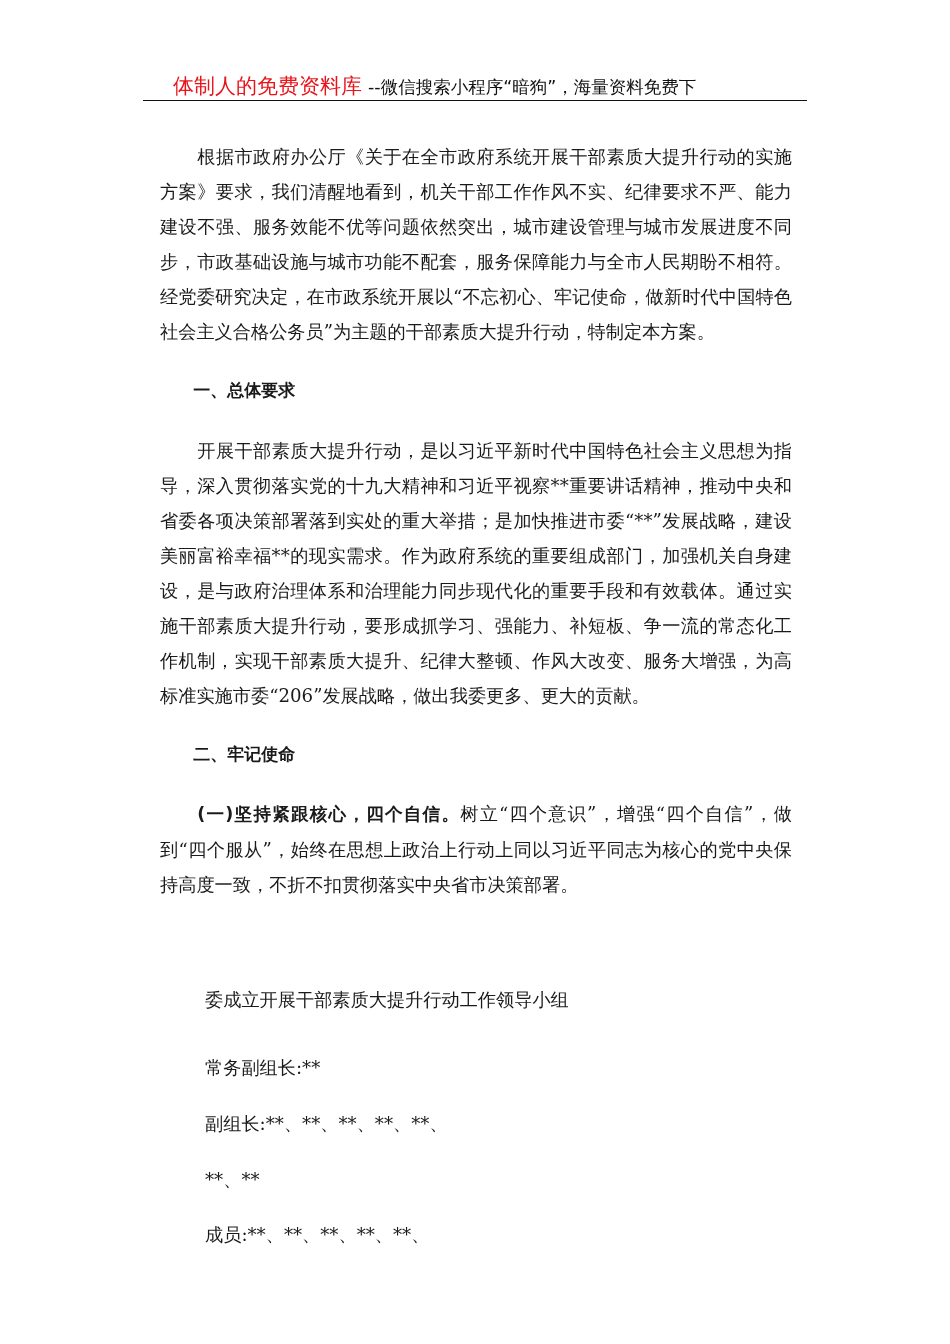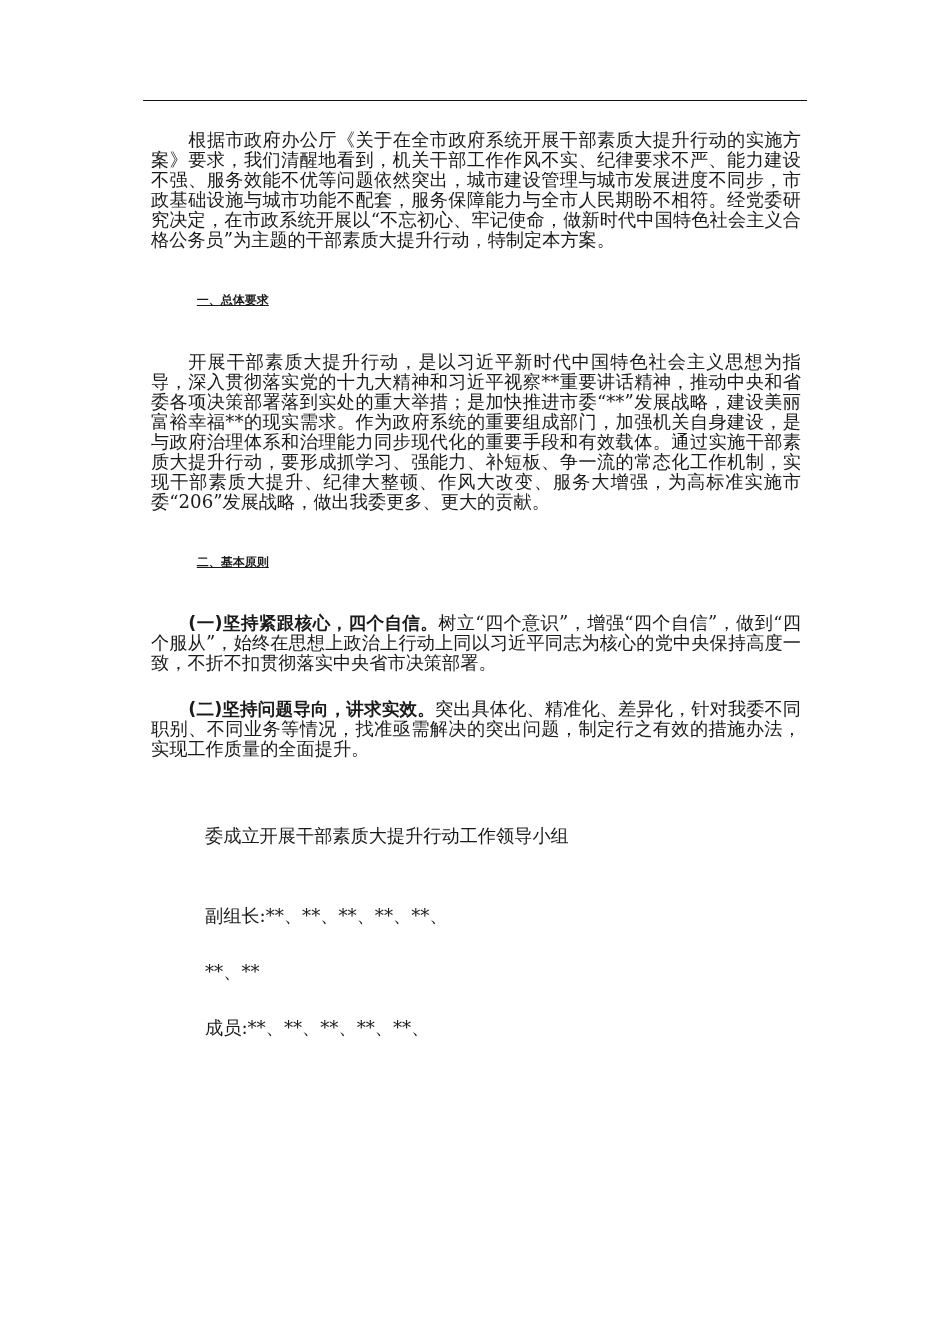--- a/index.html
+++ b/index.html
@@ -5,58 +5,61 @@
   html, body { margin: 0; padding: 0; background: #ffffff; }
   body { width: 950px; height: 1344px; position: relative; overflow: hidden;
          font-family: "DejaVu Serif", "Liberation Serif", serif; color: #1a1a1a; }
   .page { position: absolute; left: 0; top: 0; width: 950px; height: 1344px; background: #fff; }
   .header { position: absolute; left: 143px; top: 72px; width: 664px; height: 28px;
             white-space: nowrap; font-family: "DejaVu Sans", "Liberation Sans", sans-serif; }
   .header .brand { color: #e8141a; font-size: 21px; letter-spacing: 0px; margin-left: 30px; }
   .header .slogan { color: #111; font-size: 17.5px; margin-left: 6px; }
   .header-rule { position: absolute; left: 143px; top: 100px; width: 664px; height: 0; border-top: 1.5px solid #111; }
   .body { position: absolute; left: 144px; top: 123px; width: 664px; }
-  .p { font-size: 18.2px; line-height: 20px; margin: 7px; text-align: justify; text-indent: 2.05em; }
+  .p { font-size: 18.2px; line-height: 35px; margin: 16px; text-align: justify; text-indent: 2.05em; }
   .gap { height: 12px; }
-  .h { font-family: "DejaVu Sans", "Liberation Sans", sans-serif; font-weight: bold; font-size: 12px;
-       line-height: 27.7px; margin: 18px; text-indent: 2.9em; text-decoration: underline; }
+  .h { font-family: "DejaVu Sans", "Liberation Sans", sans-serif; font-weight: bold; font-size: 17px;
+       line-height: 27.7px; margin: 0; text-indent: 2.9em; }
   .lead { font-family: "DejaVu Sans", "Liberation Sans", sans-serif; font-weight: bold; font-size: 17.6px; }
   .line { font-size: 18.2px; line-height: 27.7px; margin: 8px; padding-left: 53px; }
 </style>
 </head>
 <body>
 
 <div class="page">
 
+  <div class="header">
+    <span class="brand">体制人的免费资料库</span><span class="slogan">--微信搜索小程序“暗狗”，海量资料免费下</span>
+  </div>
   <div class="header-rule"></div>
 
   <div class="body">
 
     <p class="p">根据市政府办公厅《关于在全市政府系统开展干部素质大提升行动的实施方案》要求，我们清醒地看到，机关干部工作作风不实、纪律要求不严、能力建设不强、服务效能不优等问题依然突出，城市建设管理与城市发展进度不同步，市政基础设施与城市功能不配套，服务保障能力与全市人民期盼不相符。经党委研究决定，在市政系统开展以“不忘初心、牢记使命，做新时代中国特色社会主义合格公务员”为主题的干部素质大提升行动，特制定本方案。</p>
     <div class="gap"></div>
 
     <p class="h">一、总体要求</p>
     <div class="gap"></div>
     <p class="p">开展干部素质大提升行动，是以习近平新时代中国特色社会主义思想为指导，深入贯彻落实党的十九大精神和习近平视察**重要讲话精神，推动中央和省委各项决策部署落到实处的重大举措；是加快推进市委“**”发展战略，建设美丽富裕幸福**的现实需求。作为政府系统的重要组成部门，加强机关自身建设，是与政府治理体系和治理能力同步现代化的重要手段和有效载体。通过实施干部素质大提升行动，要形成抓学习、强能力、补短板、争一流的常态化工作机制，实现干部素质大提升、纪律大整顿、作风大改变、服务大增强，为高标准实施市委“206”发展战略，做出我委更多、更大的贡献。</p>
     <div class="gap"></div>
 
-    <p class="h">二、基本原则</p>
+    <p class="h">二、牢记使命</p>
     <div class="gap"></div>
 
     <p class="p"><span class="lead">(一)坚持紧跟核心，四个自信。</span><span>树立“四个意识”，增强“四个自信”，做到“四个服从”，始终在思想上政治上行动上同以习近平同志为核心的党中央保持高度一致，不折不扣贯彻落实中央省市决策部署。</span></p>
     <div class="gap"></div>
-    <p class="p"><span class="lead">(二)坚持问题导向，讲求实效。</span><span>突出具体化、精准化、差异化，针对我委不同职别、不同业务等情况，找准亟需解决的突出问题，制定行之有效的措施办法，实现工作质量的全面提升。</span></p>
     <div class="gap"></div>
     <div class="gap"></div>
     <div class="gap"></div>
 
     <div class="gap"></div>
     <p class="line">委成立开展干部素质大提升行动工作领导小组</p>
     <div class="gap"></div>
     <div class="gap"></div>
+    <p class="line">常务副组长:**</p>
     <div class="gap"></div>
     <p class="line">副组长:**、**、**、**、**、</p>
     <div class="gap"></div>
     <p class="line">**、**</p>
     <div class="gap"></div>
     <p class="line">成员:**、**、**、**、**、</p>
 
   </div>
 </div>
 

